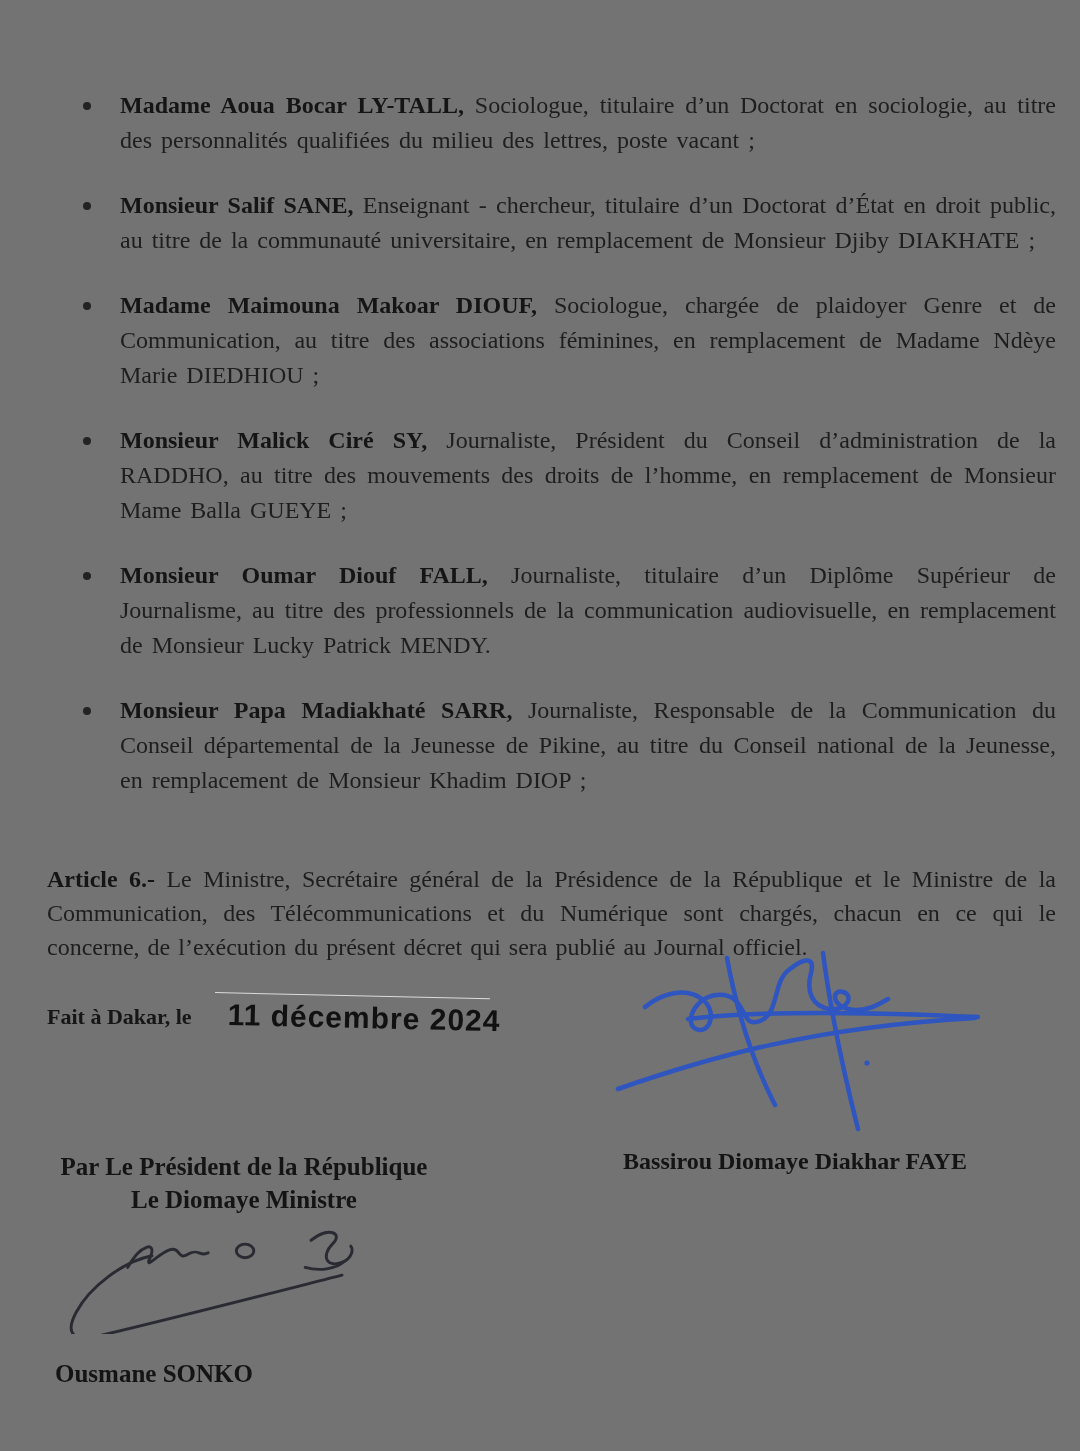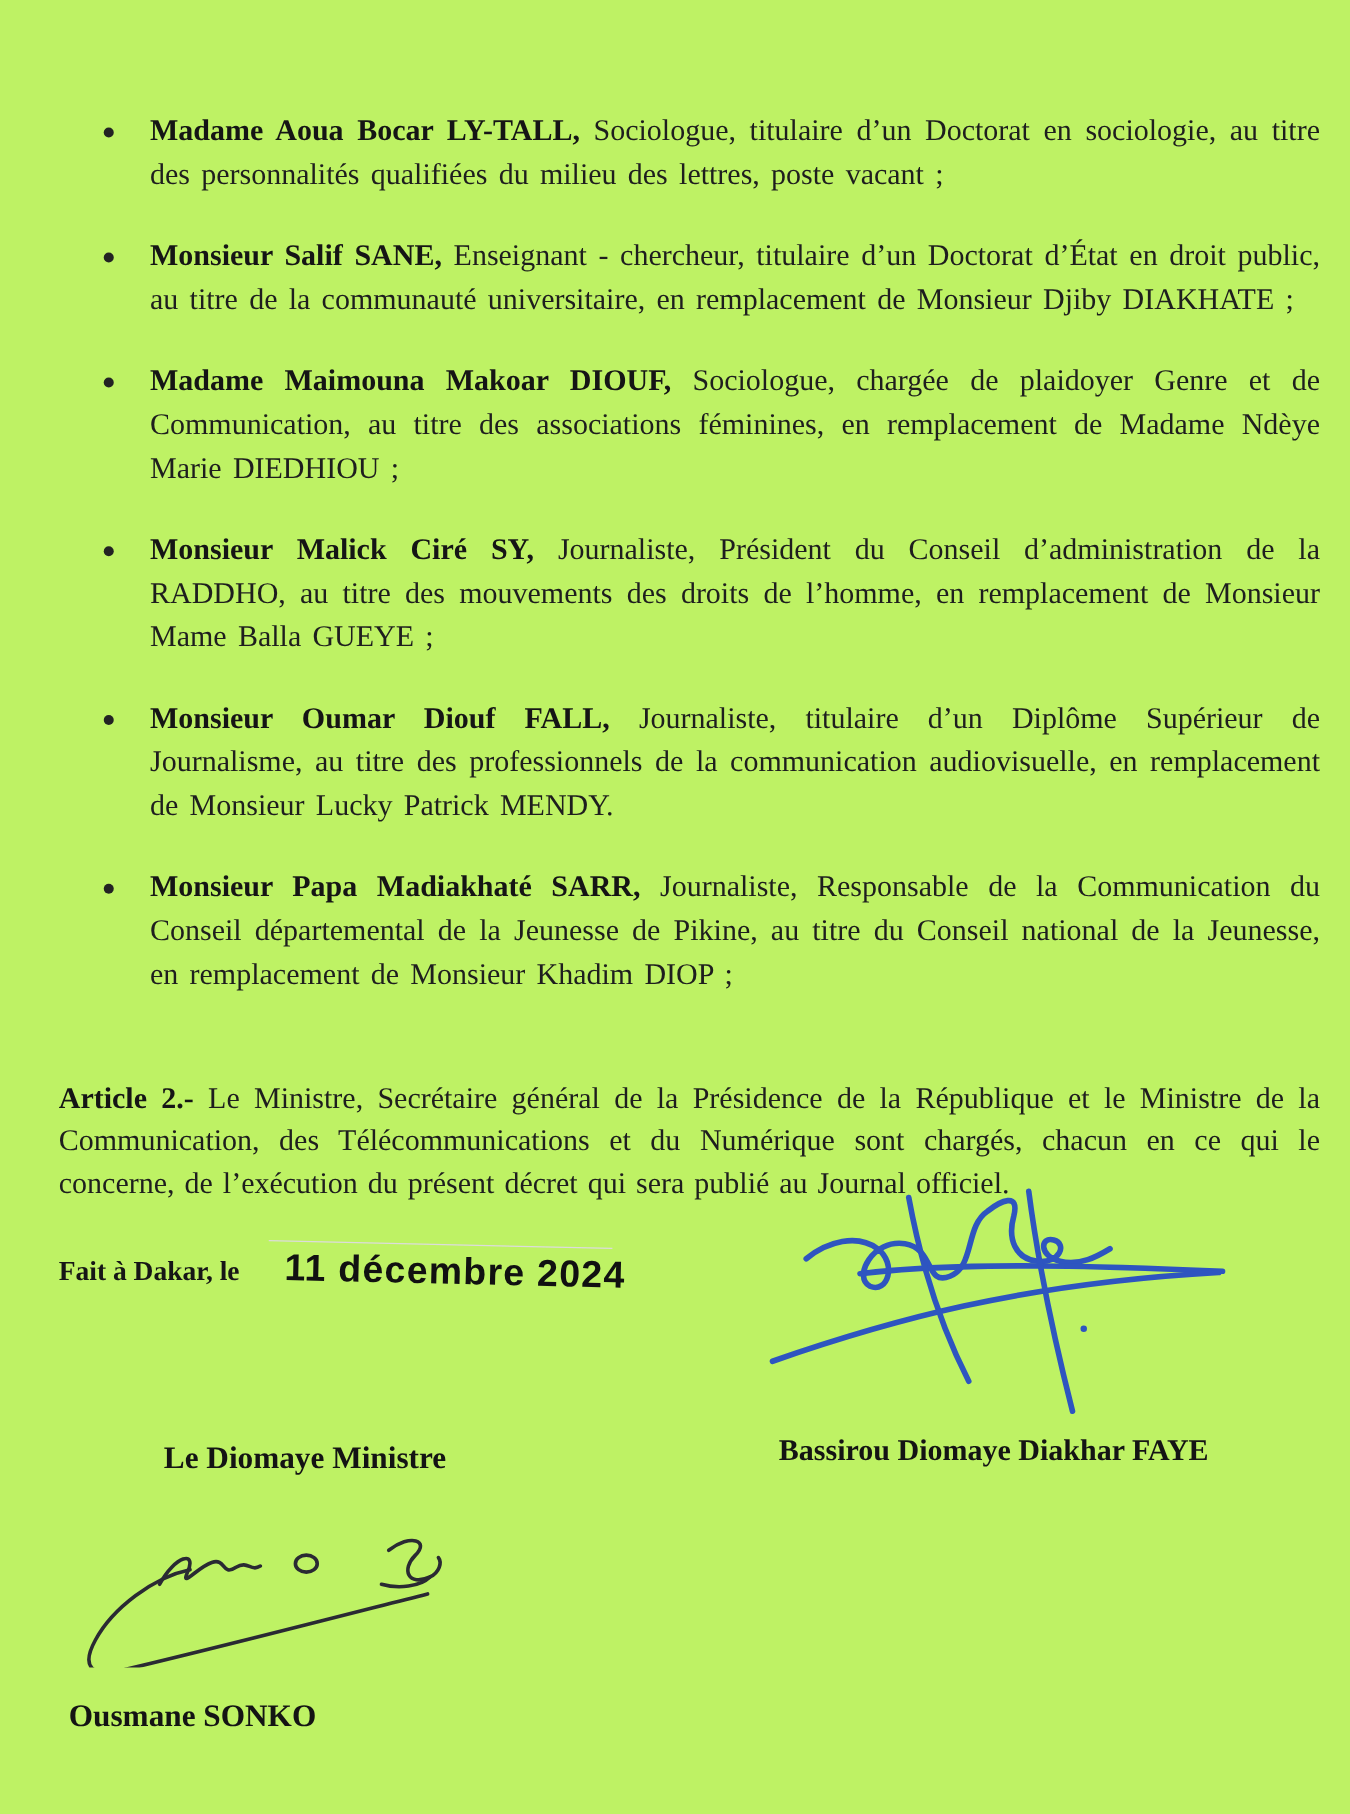--- a/index.html
+++ b/index.html
@@ -11,21 +11,21 @@
     width: 1080px;
     height: 1451px;
     position: relative;
     overflow: hidden;
     font-family: "Liberation Serif", "DejaVu Serif", serif;
     color: #1e1e1e;
   }
   .page {
     position: absolute;
     inset: 0;
-    background: #bef264;
+    background: #737373;
   }
   
   .bullets {
     position: absolute;
     top: 88px;
     left: 120px;
     width: 936px;
     list-style: none;
     margin: 0;
     padding: 0;
@@ -166,21 +166,21 @@
       <span class="bullet-name">Monsieur Oumar Diouf FALL,</span>
       <span>Journaliste, titulaire d’un Diplôme Supérieur de Journalisme, au titre des professionnels de la communication audiovisuelle, en remplacement de Monsieur Lucky Patrick MENDY.</span>
     </li>
     <li class="bullet-item">
       <span class="bullet-name">Monsieur Papa Madiakhaté SARR,</span>
       <span>Journaliste, Responsable de la Communication du Conseil départemental de la Jeunesse de Pikine, au titre du Conseil national de la Jeunesse, en remplacement de Monsieur Khadim DIOP ;</span>
     </li>
   </ul>
 
   <p class="article">
-    <span class="article-label">Article 2.-</span>
+    <span class="article-label">Article 6.-</span>
     <span>Le Ministre, Secrétaire général de la Présidence de la République et le Ministre de la Communication, des Télécommunications et du Numérique sont chargés, chacun en ce qui le concerne, de l’exécution du présent décret qui sera publié au Journal officiel.</span>
   </p>
 
   <div class="date-patch-edge"></div>
   <div class="fait-line">Fait à Dakar, le</div>
   <div class="date-stamp">11 décembre 2024</div>
 
   <svg class="sig-blue" viewBox="0 0 400 210">
     <g fill="none" stroke="#2e55c0" stroke-width="4.5" stroke-linecap="round">
       <path d="M 55 62 C 72 48 96 42 112 54 C 128 66 120 90 106 84 C 92 77 108 46 134 50 C 158 54 150 84 170 76 C 190 68 182 36 200 24 C 210 16 226 8 221 28 C 216 46 222 62 240 64 C 258 66 264 50 253 47 C 242 44 241 60 258 64 C 274 68 288 60 298 54"></path>
@@ -188,20 +188,21 @@
       <path d="M 28 144 C 120 112 225 82 385 73"></path>
       <path d="M 137 13 C 146 62 162 115 185 160"></path>
       <path d="M 233 8 C 240 62 253 125 268 184"></path>
       <circle cx="277" cy="118" r="2.6" fill="#2e55c0" stroke="none"></circle>
     </g>
   </svg>
 
   <div class="name-faye">Bassirou Diomaye Diakhar FAYE</div>
 
   <div class="countersign">
+    <div>Par Le Président de la République</div>
     <div>Le Diomaye Ministre</div>
   </div>
 
   <svg class="sig-dark" viewBox="0 0 330 110">
     <g fill="none" stroke="#2a2a33" stroke-width="3" stroke-linecap="round">
       <path d="M 100 30 C 70 36 36 62 22 88 C 10 110 18 120 48 112 C 140 90 225 68 296 50"></path>
       <path d="M 75 42 C 88 18 106 14 98 32 C 92 46 106 28 118 24 C 130 20 126 36 138 28 C 148 22 150 32 158 27"></path>
       <ellipse cx="196" cy="25" rx="9" ry="7"></ellipse>
       <path d="M 264 14 C 282 0 298 6 286 18 C 274 30 280 44 298 36 C 306 32 308 24 305 20"></path>
       <path d="M 298 36 C 290 44 272 46 258 42"></path>

